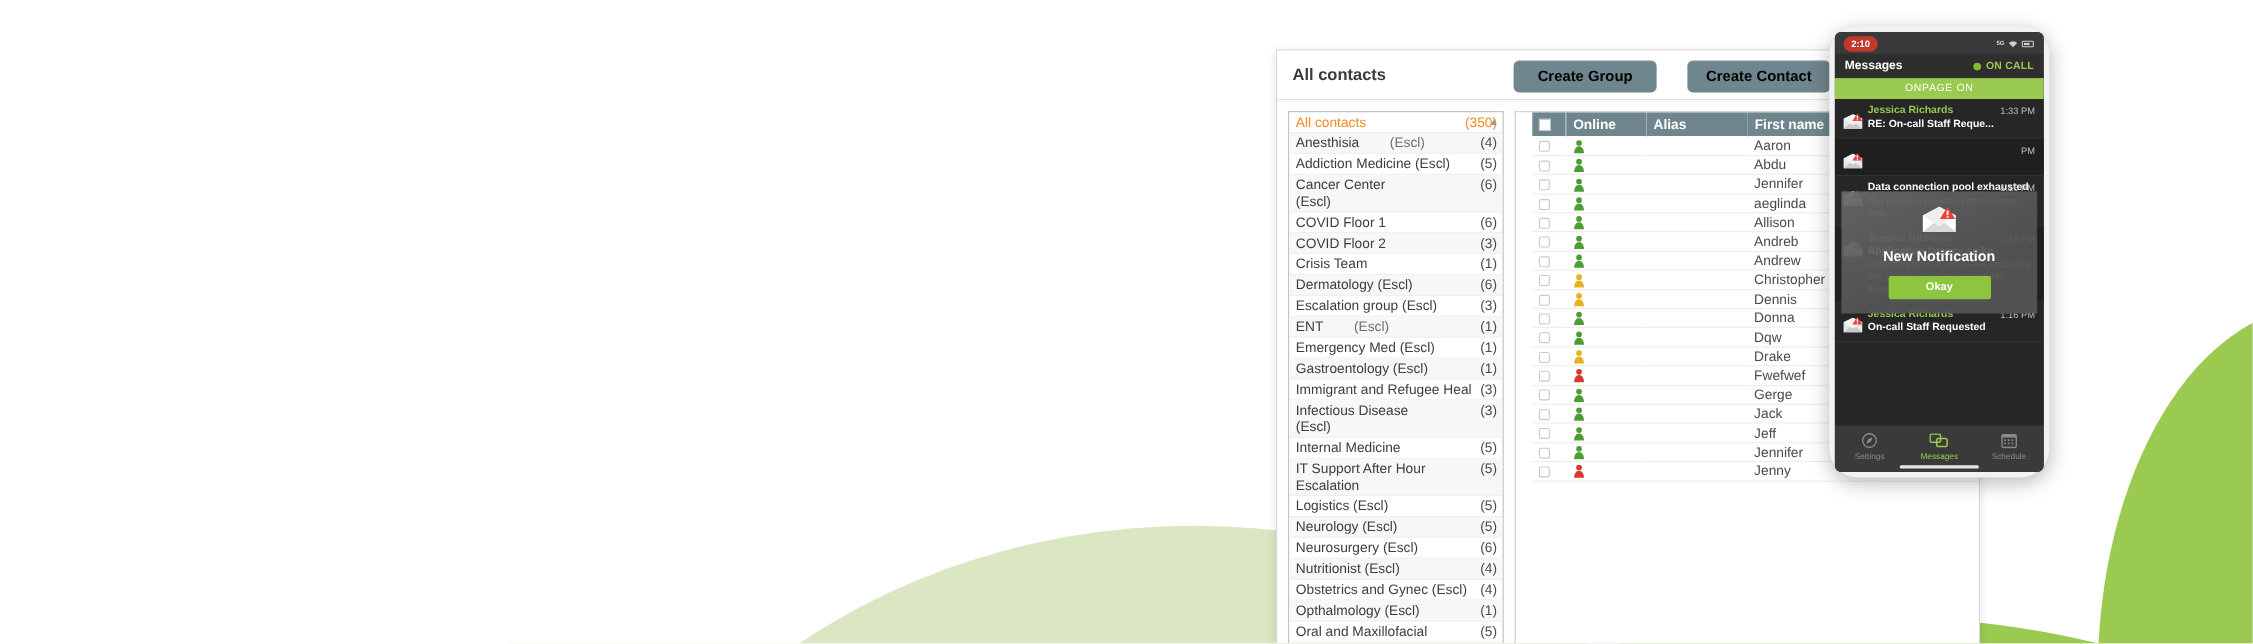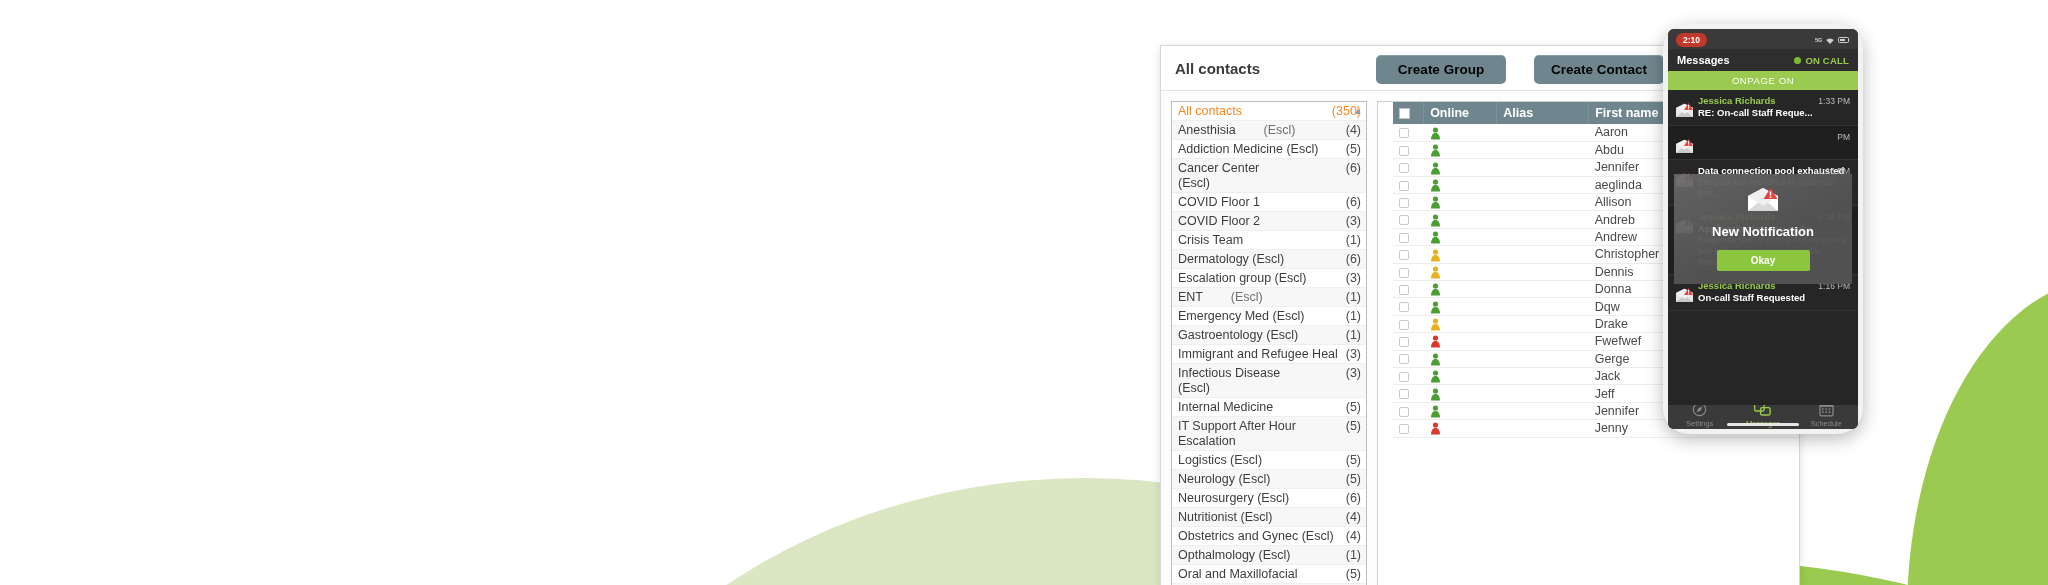--- a/index.html
+++ b/index.html
@@ -266,21 +266,21 @@
   .notif-okay {
     background: #8cc63e; color: #ffffff;
     border: none; border-radius: 2px;
     font-family: "Liberation Sans", sans-serif;
     font-size: 10px; font-weight: bold;
     padding: 5px 0; width: 93px; cursor: pointer;
   }
   .notif-env { display: inline-block; position: relative; }
 
   .tabbar {
-    height: 24px; background: #3a3a3a; flex: none;
+    height: 42px; background: #3a3a3a; flex: none;
     display: flex; align-items: center; justify-content: space-around;
     padding-bottom: 4px;
   }
   .tab { text-align: center; cursor: pointer; width: 60px; }
   .tab .tlabel { font-size: 7.5px; color: #8a8a8a; margin-top: 2px; display: block; }
   .tab.active .tlabel { color: #9aca4f; }
   .tab svg { display: block; margin: 0 auto; }
   .home-indicator {
     position: absolute; bottom: 3px; left: 50%; transform: translateX(-50%);
     width: 72px; height: 3px; border-radius: 2px; background: #e6e6e6;

